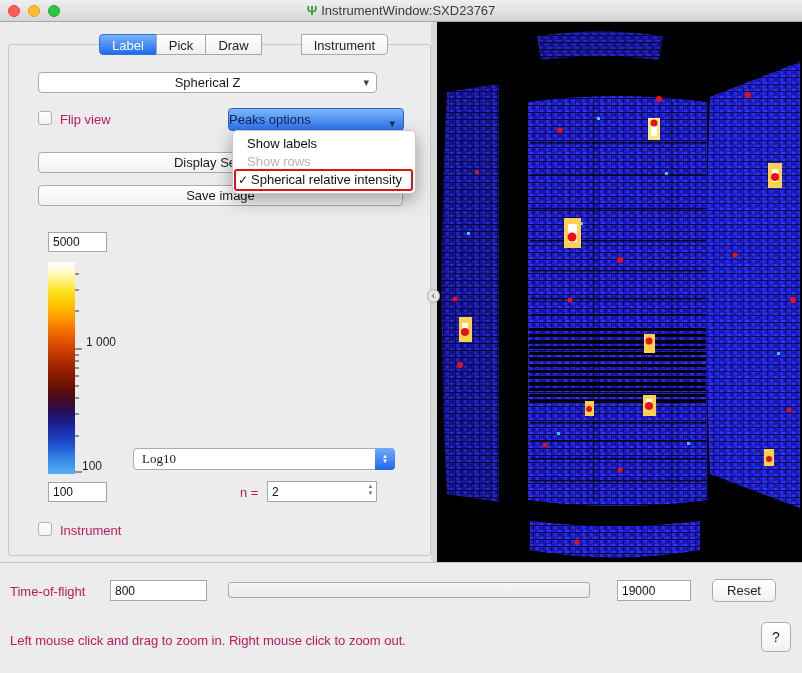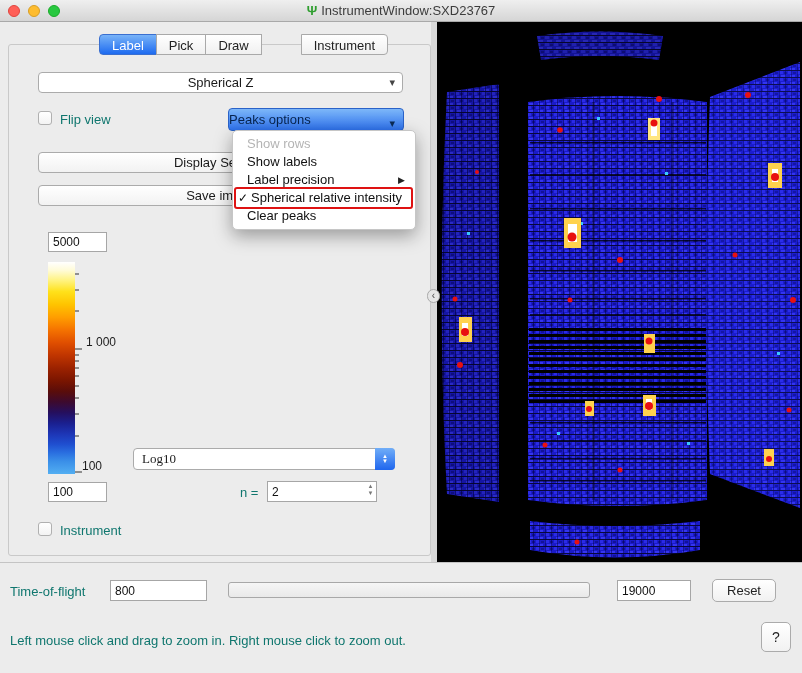--- a/index.html
+++ b/index.html
@@ -43,21 +43,21 @@
   .combo .ctext { display:block; text-align:center; line-height:19px; }
   .combo .arr { position:absolute; right:7px; top:3px; font-size:11px; color:#444; }
   .peaks-btn { position:absolute; left:228px; top:108px; width:176px; height:23px;
     background:linear-gradient(#7db7f8,#2e72ee); border:1px solid #2a62c8; border-radius:4px;
     color:#07244e; font-size:13px; text-align:left; line-height:21px; }
   .peaks-btn .arr { position:absolute; right:8px; top:4px; font-size:11px; color:#0a2a55; }
   .field { position:absolute; background:#fff; border:1px solid #a6a6a6;
     font-family:"Liberation Sans", sans-serif; font-size:12px; color:#111; padding:2px 4px; }
   .chk { position:absolute; width:14px; height:14px; background:linear-gradient(#fff,#f3f3f3);
     border:1px solid #b0b0b0; border-radius:3px; }
-  .lbl { position:absolute; font-size:13px; color:#0f766e; white-space:nowrap; }
+  .lbl { position:absolute; font-size:13px; color:#be185d; white-space:nowrap; }
 
   
   .menu { position:absolute; left:232px; top:130px; width:184px; background:#fff;
     border:1px solid #c6c6c6; border-radius:5px; padding:4px 0;
     box-shadow:0 6px 18px rgba(0,0,0,0.35); z-index:10; }
   .mi { position:relative; height:18px; line-height:18px; padding:0 10px 0 14px;
     font-size:13px; color:#111; display:flex; align-items:center; }
   .mi.disabled { color:#b4b4b4; }
   .mi .grow { flex:1; }
   .mi .sub-arrow { font-size:9px; color:#222; }
@@ -126,54 +126,47 @@
 
   <div class="panel-frame"></div>
 
   <div class="tabs">
     <div class="tab active">Label</div>
     <div class="tab">Pick</div>
     <div class="tab">Draw</div>
     <div class="tab">Instrument</div>
   </div>
 
-  <div class="combo" style="left:38px; top:72px; width:365px; height:21px;">
+  <div class="combo" style="left:38px; top:72px; width:339px; height:21px;">
     <span class="ctext">Spherical Z</span>
     <span class="arr">▾</span>
   </div>
 
   <span class="chk" style="left:38px; top:111px;"></span>
   <span class="lbl" style="left:60px; top:112px;">Flip view</span>
 
   <div class="peaks-btn">
     <span>Peaks options</span>
     <span class="arr">▾</span>
   </div>
 
   <div class="btn" style="left:38px; top:152px; width:365px; height:21px;">Display Settings</div>
   <div class="btn" style="left:38px; top:185px; width:365px; height:21px;">Save image</div>
 
   <div class="menu">
+    <div class="mi">
+      <span class="grow">Show labels</span>
+    </div>
     <div class="mi disabled">
       <span class="grow">Show rows</span>
-    </div>
-    <div class="mi">
-      <span class="grow">Show labels</span>
-    </div>
-    <div class="mi">
-      <span class="grow">Label precision</span>
-      <span class="sub-arrow">▶</span>
     </div>
     <div class="mi checked">
       <span class="check">✓</span>
       <span class="grow">Spherical relative intensity</span>
       <span class="annot"></span>
-    </div>
-    <div class="mi">
-      <span class="grow">Clear peaks</span>
     </div>
   </div>
 
   <input class="field" style="left: 48px; top: 232px; width: 59px; height: 20px;" value="5000">
 
   <div class="colorbar"></div>
   <svg class="cb-ticks" width="10" height="214">
     <g stroke="#333" stroke-width="1">
       <line x1="0" y1="12" x2="4" y2="12"></line>
       <line x1="0" y1="28" x2="4" y2="28"></line>

